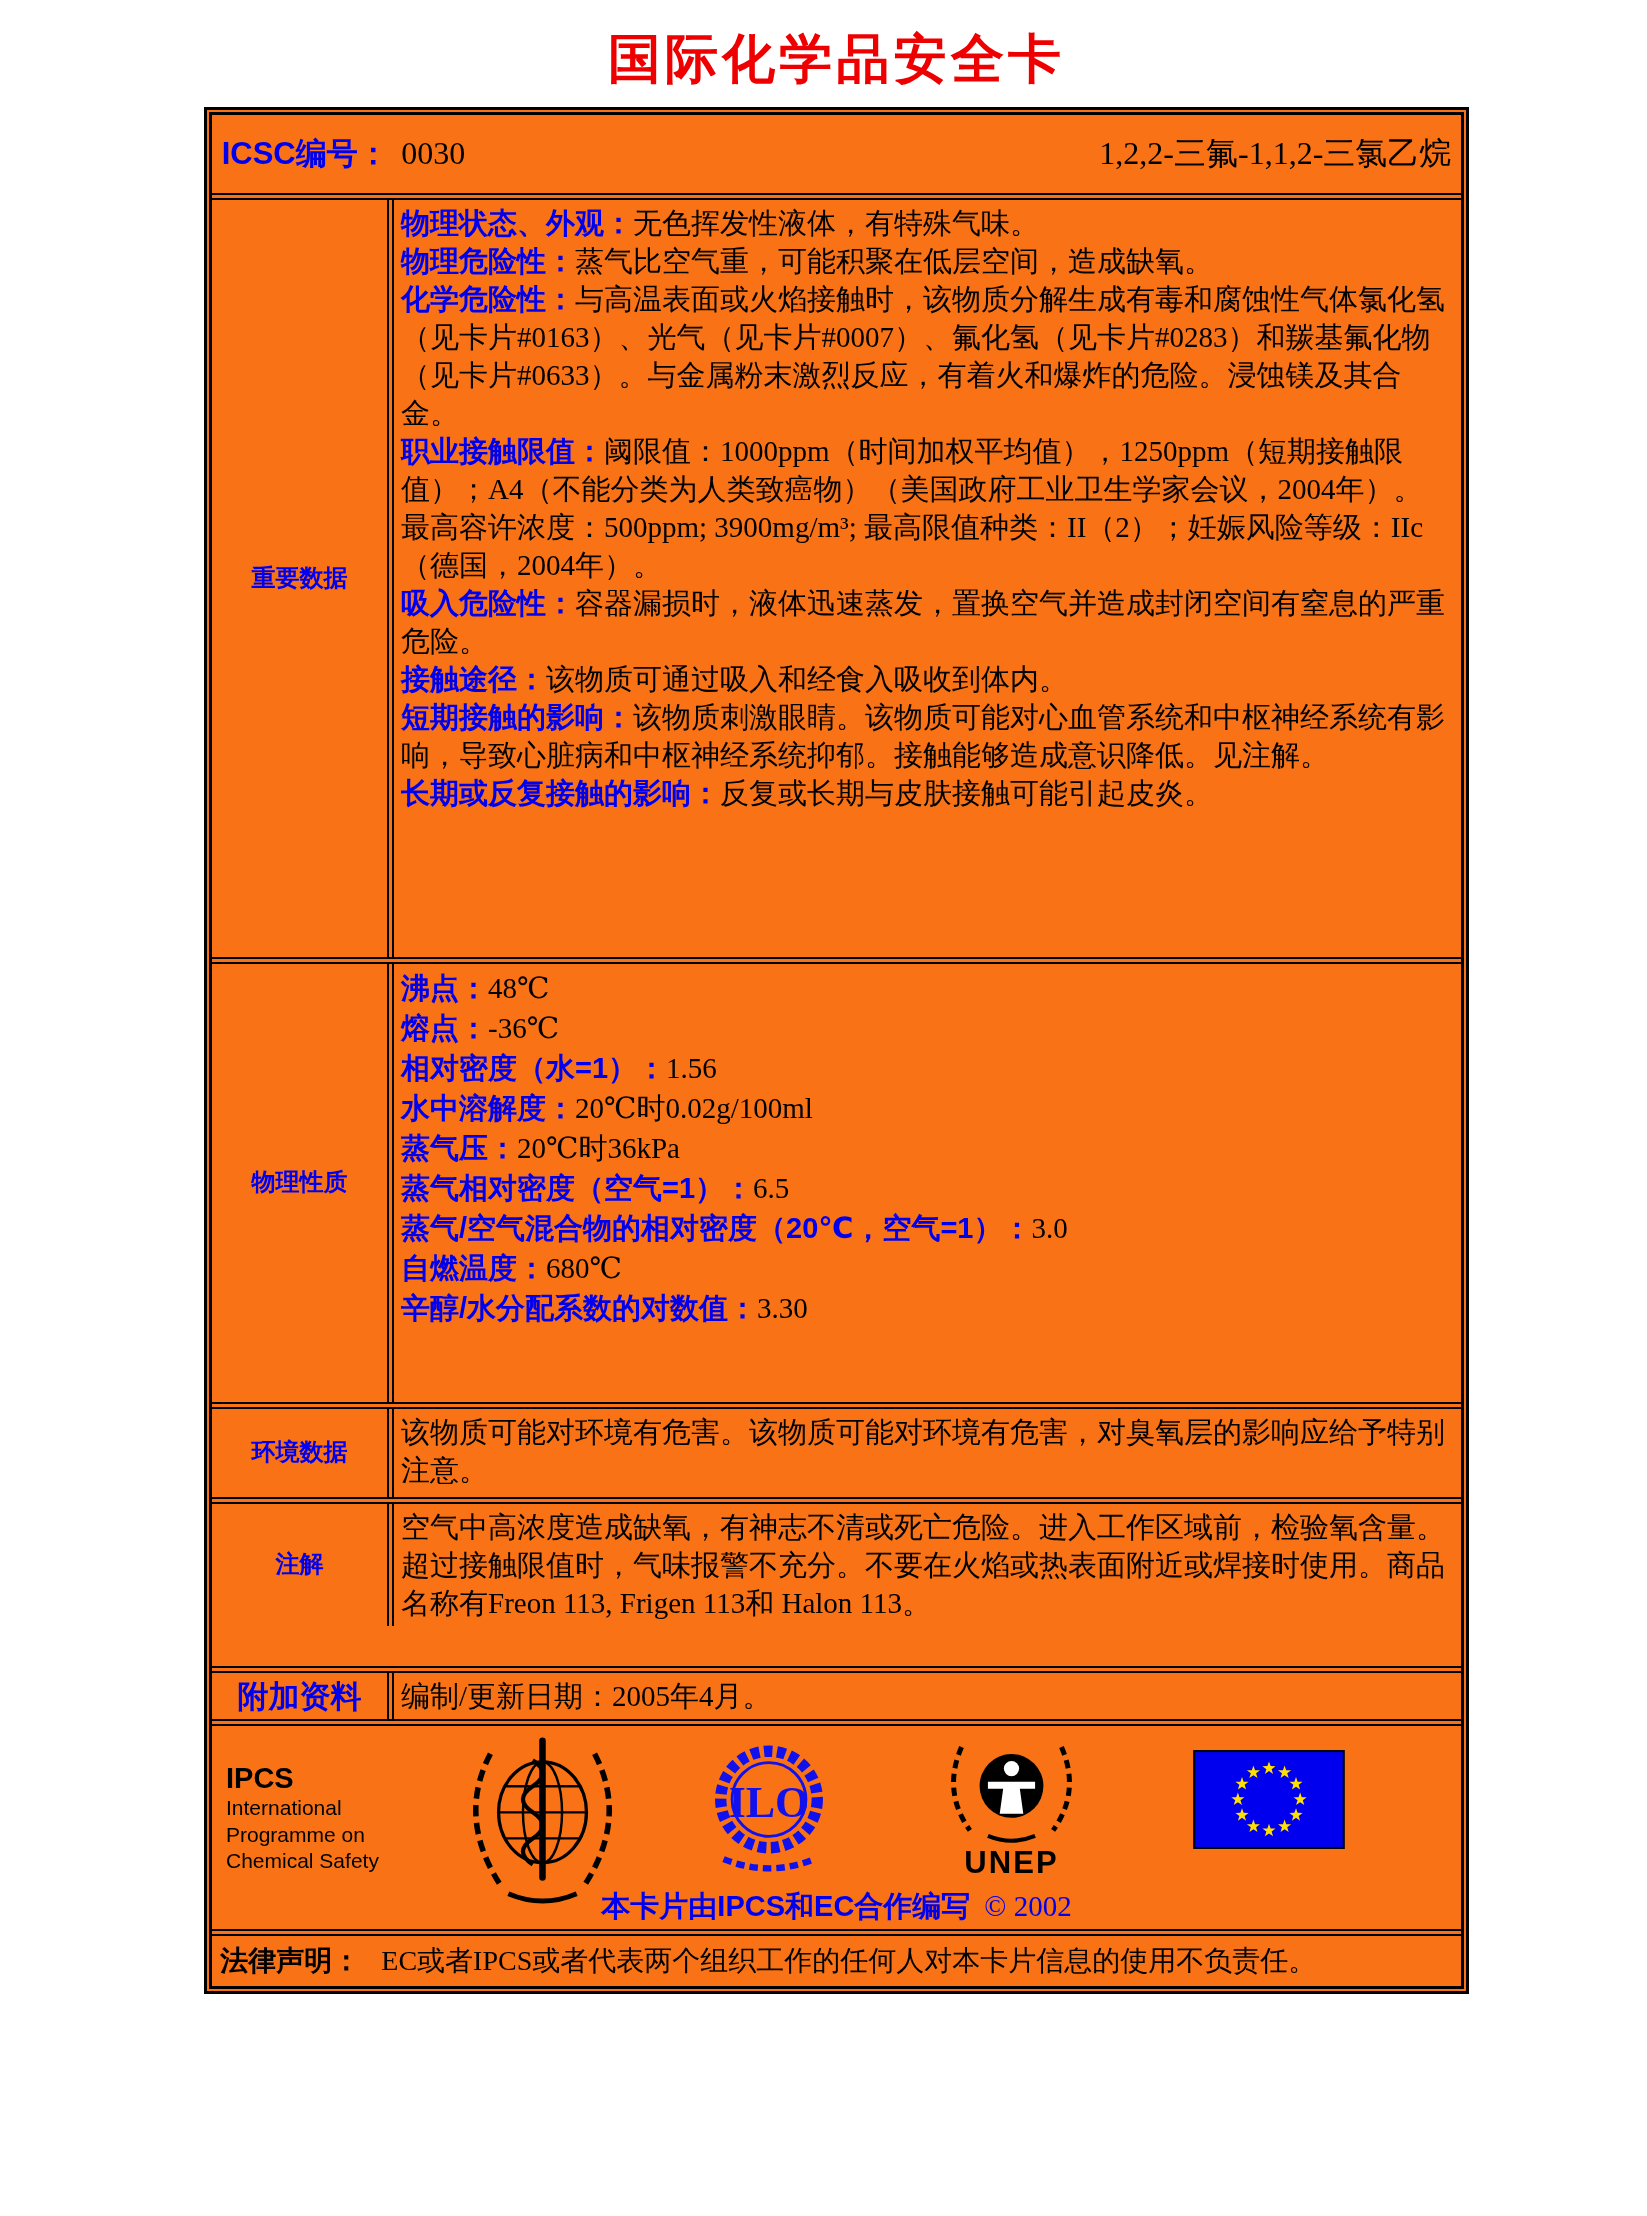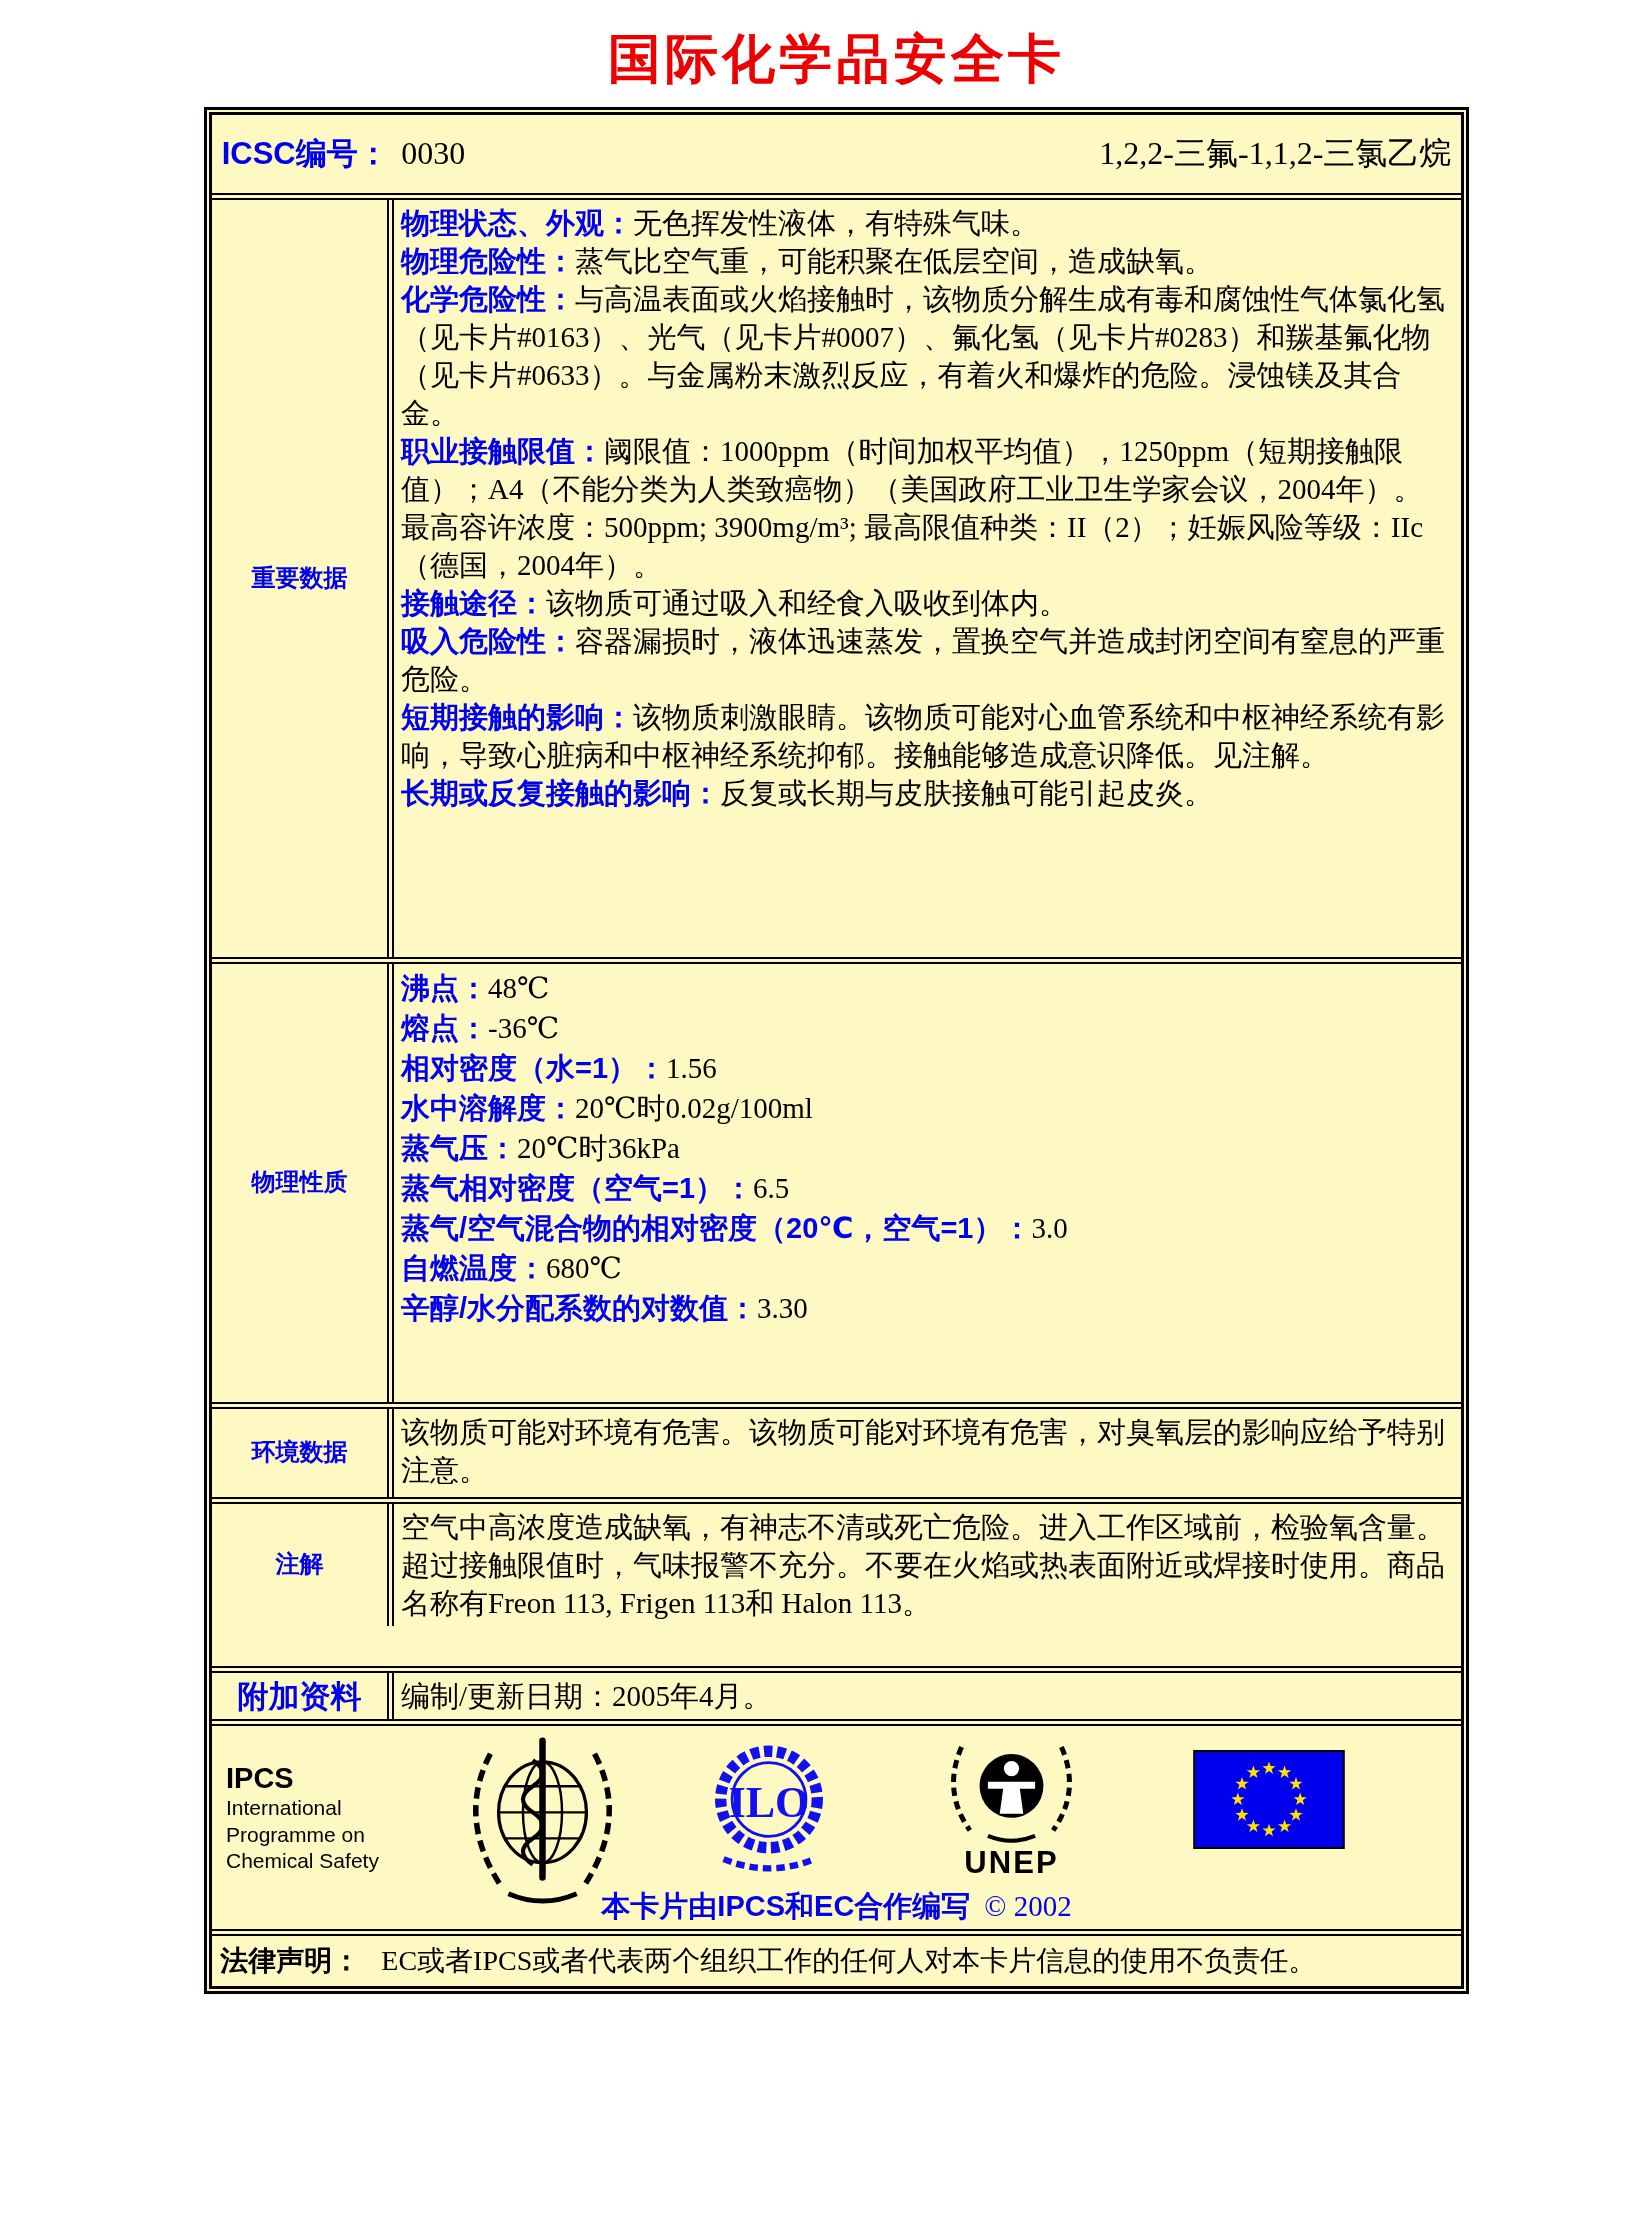--- a/index.html
+++ b/index.html
@@ -12,21 +12,21 @@
     margin:23.6px 0 11px 204px;width:1265px;
     text-align:center;
     font-size:53px;font-weight:bold;letter-spacing:4.2px;
     color:#EE0000;
     font-family:"DejaVu Serif","Liberation Serif",serif;
   }
   .card{
     margin-left:204px;width:1265px;
     border:8.3px double #000;
     box-sizing:border-box;
-    background:#fef9c3;
+    background:#f97316;
   }
   .row{display:flex;border-top:7px double #000;box-sizing:border-box;}
   .row.first{border-top:none;}
   .label-cell{
     flex:0 0 175px;display:flex;align-items:center;justify-content:center;
     color:#0000EE;font-family:"Liberation Sans","DejaVu Sans",sans-serif;
     font-weight:bold;font-size:24px;text-align:center;line-height:1.2;
     box-sizing:border-box;padding:2.8px;
   }
   .content-cell{
@@ -89,22 +89,22 @@
       <span class="hdr-name">1,2,2-三氟-1,1,2-三氯乙烷</span>
     </div>
 
     <div class="row r-important">
       <div class="label-cell">重要数据</div>
       <div class="content-cell">
           <p class="para"><span class="plabel">物理状态、外观：</span>无色挥发性液体，有特殊气味。</p>
           <p class="para"><span class="plabel">物理危险性：</span>蒸气比空气重，可能积聚在低层空间，造成缺氧。</p>
           <p class="para"><span class="plabel">化学危险性：</span>与高温表面或火焰接触时，该物质分解生成有毒和腐蚀性气体氯化氢（见卡片#0163）、光气（见卡片#0007）、氟化氢（见卡片#0283）和羰基氟化物（见卡片#0633）。与金属粉末激烈反应，有着火和爆炸的危险。浸蚀镁及其合金。</p>
           <p class="para"><span class="plabel">职业接触限值：</span>阈限值：1000ppm（时间加权平均值），1250ppm（短期接触限值）；A4（不能分类为人类致癌物）（美国政府工业卫生学家会议，2004年）。最高容许浓度：500ppm; 3900mg/m³; 最高限值种类：II（2）；妊娠风险等级：IIc（德国，2004年）。</p>
+          <p class="para"><span class="plabel">吸入危险性：</span>容器漏损时，液体迅速蒸发，置换空气并造成封闭空间有窒息的严重危险。</p>
           <p class="para"><span class="plabel">接触途径：</span>该物质可通过吸入和经食入吸收到体内。</p>
-          <p class="para"><span class="plabel">吸入危险性：</span>容器漏损时，液体迅速蒸发，置换空气并造成封闭空间有窒息的严重危险。</p>
           <p class="para"><span class="plabel">短期接触的影响：</span>该物质刺激眼睛。该物质可能对心血管系统和中枢神经系统有影响，导致心脏病和中枢神经系统抑郁。接触能够造成意识降低。见注解。</p>
           <p class="para"><span class="plabel">长期或反复接触的影响：</span>反复或长期与皮肤接触可能引起皮炎。</p>
         </div>
     </div>
 
     <div class="row r-physical">
       <div class="label-cell">物理性质</div>
       <div class="content-cell">
           <p class="para"><span class="plabel">沸点：</span>48℃</p>
           <p class="para"><span class="plabel">熔点：</span>-36℃</p>

